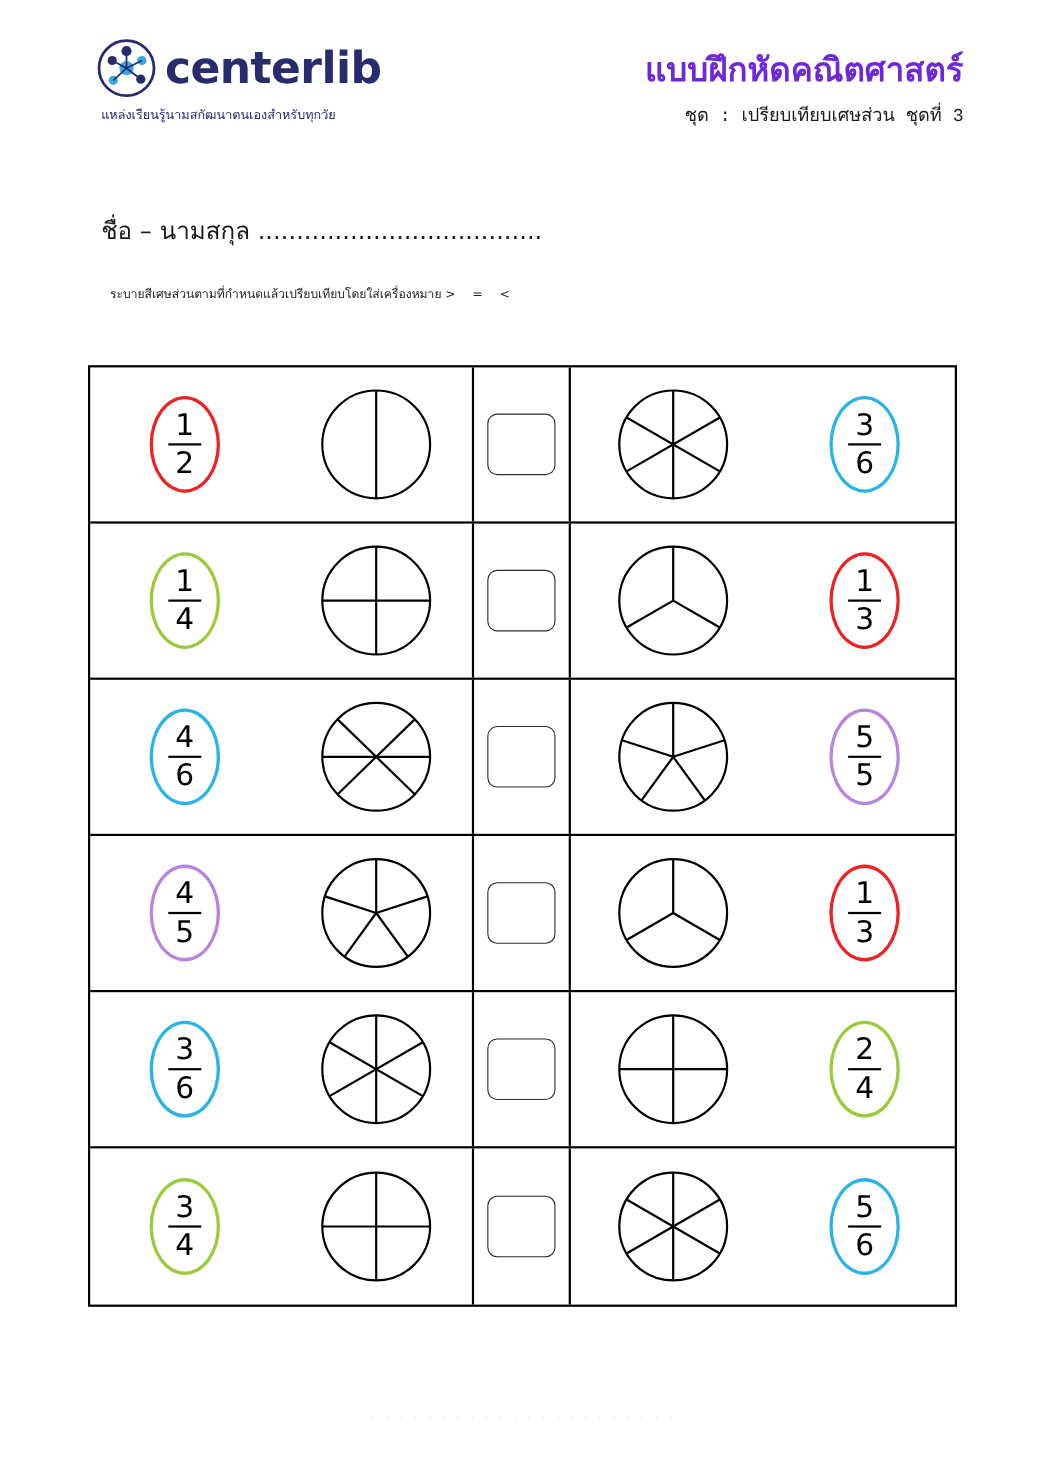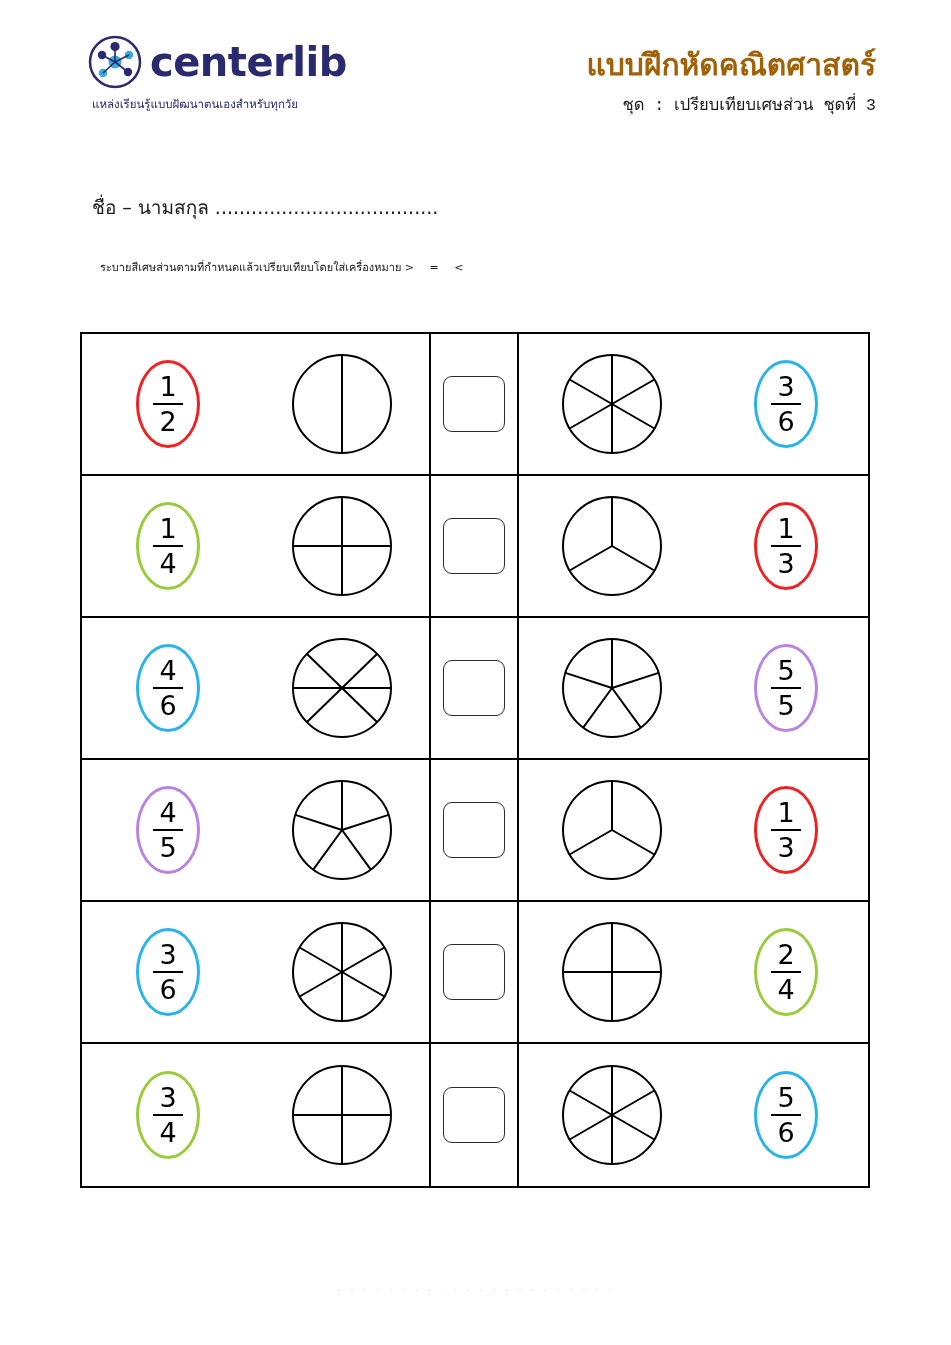--- a/index.html
+++ b/index.html
@@ -58,37 +58,37 @@
 
   .title-wrap {
     position: absolute;
     right: 82px;
     top: 48px;
     text-align: right;
   }
   .title-main {
     font-size: 30px;
     font-weight: bold;
-    color: #a16207;
+    color: #6d28d9;
     letter-spacing: 0px;
     line-height: 1.15;
   }
   .title-sub {
     margin-top: 8px;
     font-size: 16.5px;
     color: #1b1b1b;
     font-family: Liberation Mono, monospace;
   }
 
   
   .name-line {
     position: absolute;
     left: 92px;
     top: 192px;
-    font-size: 19px;
+    font-size: 22px;
     color: #1b1b1b;
     white-space: nowrap;
   }
   .instruction {
     position: absolute;
     left: 100px;
     top: 258px;
     font-size: 11px;
     color: #1b1b1b;
     white-space: nowrap;
@@ -200,21 +200,21 @@
           <circle cx="15" cy="38" r="4.2" fill="#3aa9dc"></circle>
           <line x1="27" y1="27" x2="27" y2="11.5" stroke="#2a2a6e" stroke-width="1.6"></line>
           <line x1="27" y1="27" x2="41" y2="20" stroke="#2a2a6e" stroke-width="1.6"></line>
           <line x1="27" y1="27" x2="40" y2="37" stroke="#2a2a6e" stroke-width="1.6"></line>
           <line x1="27" y1="27" x2="14" y2="20" stroke="#2a2a6e" stroke-width="1.6"></line>
           <line x1="27" y1="27" x2="15" y2="38" stroke="#2a2a6e" stroke-width="1.6"></line>
         </svg>
       </span>
       <span class="logo-text">centerlib</span>
     </div>
-    <div class="logo-sub">แหล่งเรียนรู้แบบฝัฒนาตนเองสำหรับทุกวัย</div>
+    <div class="logo-sub">แหล่งเรียนรู้นามสกัฒนาตนเองสำหรับทุกวัย</div>
   </div>
 
   <div class="title-wrap">
     <div class="title-main">แบบฝึกหัดคณิตศาสตร์</div>
     <div class="title-sub">ชุด : เปรียบเทียบเศษส่วน ชุดที่ 3</div>
   </div>
 </div>
 
 <div class="name-line">ชื่อ – นามสกุล .....................................</div>
 

